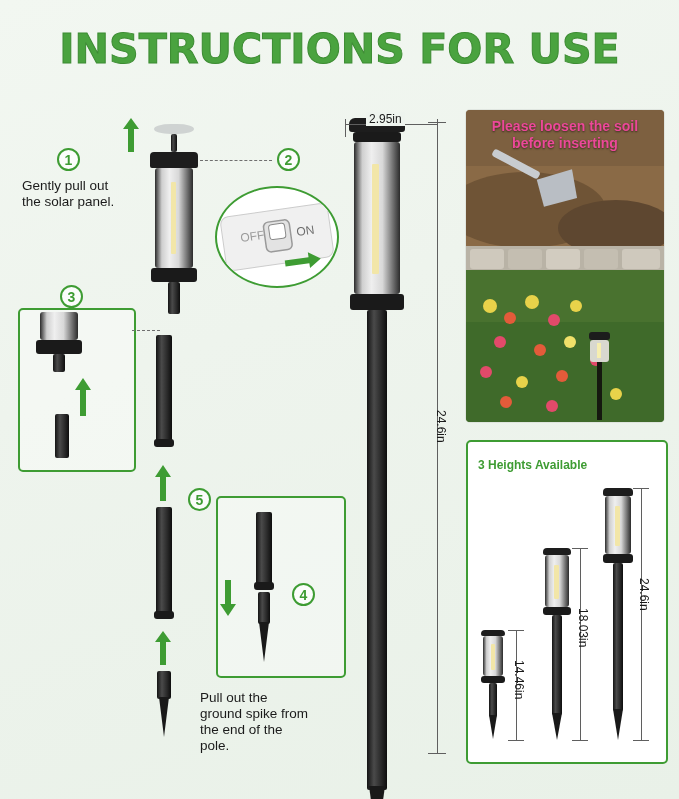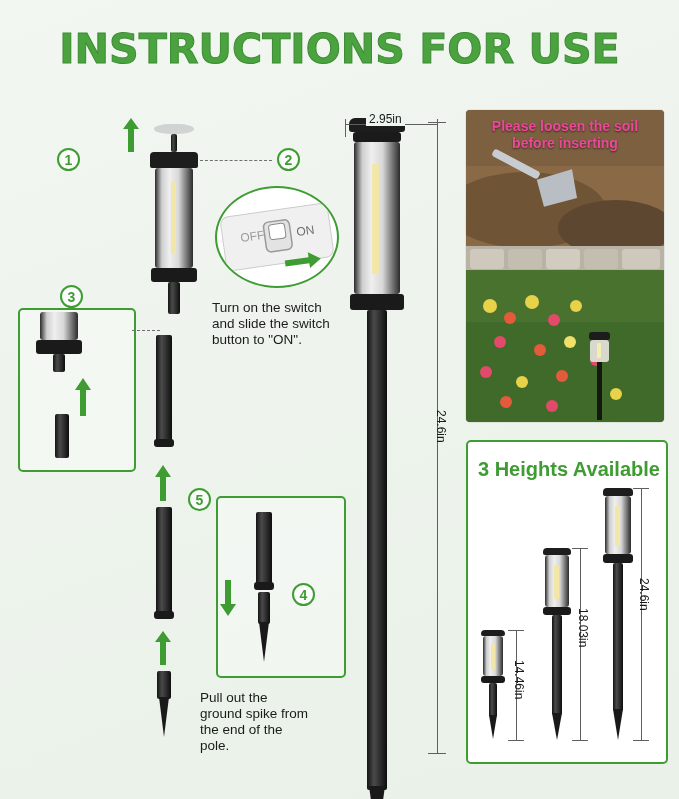--- a/index.html
+++ b/index.html
@@ -139,21 +139,21 @@
 
   
   .heights-panel {
     position: absolute;
     border: 2px solid #3e9c33;
     border-radius: 5px;
     background: #ffffff;
   }
   .heights-title {
     position: absolute;
-    font-size: 20px;
+    font-size: 12px;
     font-weight: bold;
     color: #3e9c33;
   }
 
   
   .dim-label {
     position: absolute;
     font-size: 12px;
     color: #1b1b1b;
     text-align: center;
@@ -178,20 +178,22 @@
   }
 </style>
 </head>
 <body>
 
 <div class="page">
 
   <div class="title">INSTRUCTIONS FOR USE</div>
 
   <div class="badge" style="left:57px; top:148px;">1</div>
+  <div class="step-text" style="left:22px; top:178px; width:120px; white-space:pre-line;">Gently pull out
+the solar panel.</div>
 
   <div class="arrow-up" style="left:123px; top:118px; width:16px; height:34px;">
     <svg width="16" height="34" viewBox="0 0 16 34">
       <polygon points="8,0 16,11 11,11 11,34 5,34 5,11 0,11" fill="#3e9c33"></polygon>
     </svg>
   </div>
 
   <div class="lamp" style="left:148px; top:124px; width:52px; height:190px;">
     <div class="cap" style="left:6px; top:0px; width:40px; height:10px; border-radius:20px/6px; background:#cfd3d2;"></div>
     <div class="pole" style="left:23px; top:10px; width:6px; height:18px;"></div>
@@ -209,23 +211,20 @@
   <div class="switch-circle" style="left:215px; top:186px; width:120px; height:98px;">
     <svg width="120" height="98" viewBox="0 0 120 98">
       <rect x="6" y="22" width="108" height="54" rx="8" fill="#f0f0f0" stroke="#cccccc" stroke-width="1" transform="rotate(-8 60 49)"></rect>
       <rect x="48" y="33" width="26" height="30" rx="5" fill="#e3e3e3" stroke="#9a9a9a" stroke-width="1.5" transform="rotate(-8 60 49)"></rect>
       <rect x="53" y="36" width="16" height="15" rx="3" fill="#ffffff" stroke="#8a8a8a" stroke-width="1" transform="rotate(-8 60 49)"></rect>
       <text x="24" y="54" font-family="Liberation Sans" font-size="12" fill="#9b9b9b" transform="rotate(-8 24 54)">OFF</text>
       <text x="80" y="48" font-family="Liberation Sans" font-size="12" fill="#6d6d6d" transform="rotate(-8 80 48)">ON</text>
       <polygon points="68,70 92,70 92,65 104,73 92,81 92,76 68,76" fill="#3e9c33" transform="rotate(-8 86 73)"></polygon>
     </svg>
   </div>
-  <div class="step-text" style="left:212px; top:300px; width:140px; white-space:pre-line;">Turn on the switch
-and slide the switch
-button to "ON".</div>
 
   <div class="badge" style="left:60px; top:285px;">3</div>
   <div class="boxed" style="left:18px; top:308px; width:114px; height:160px;"></div>
 
   <div class="lamp" style="left:30px; top:312px; width:60px; height:60px;">
     <div class="glass" style="left:10px; top:0px; width:38px; height:28px;"></div>
     <div class="base-ring" style="left:6px; top:28px; width:46px; height:14px;"></div>
     <div class="pole" style="left:23px; top:42px; width:12px; height:18px;"></div>
   </div>
   <div class="arrow-up" style="left:75px; top:378px; width:16px; height:38px;">

